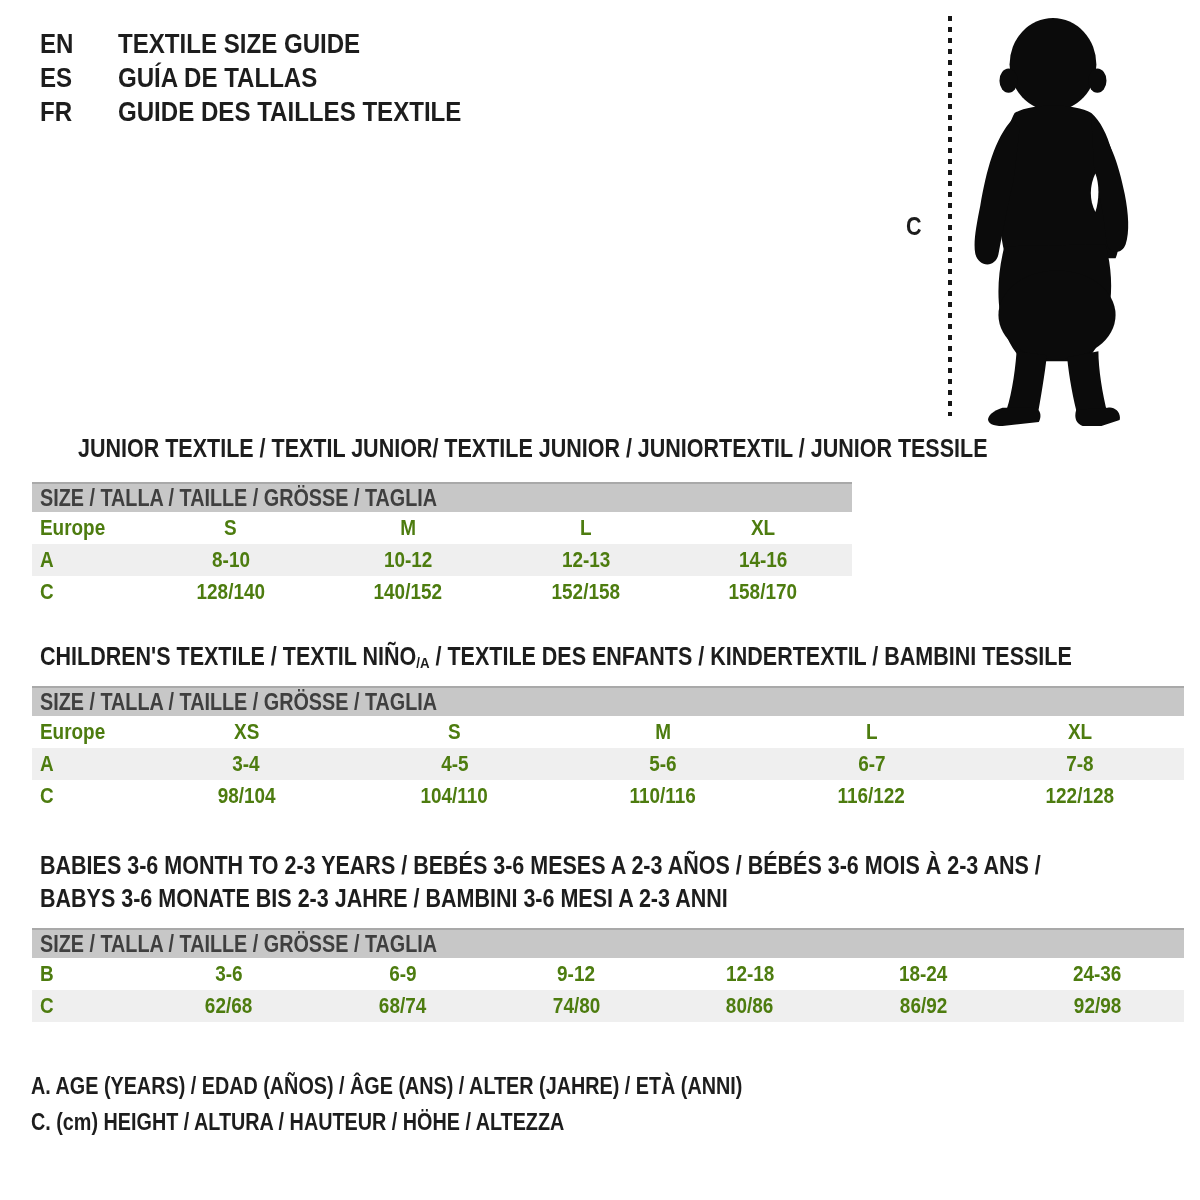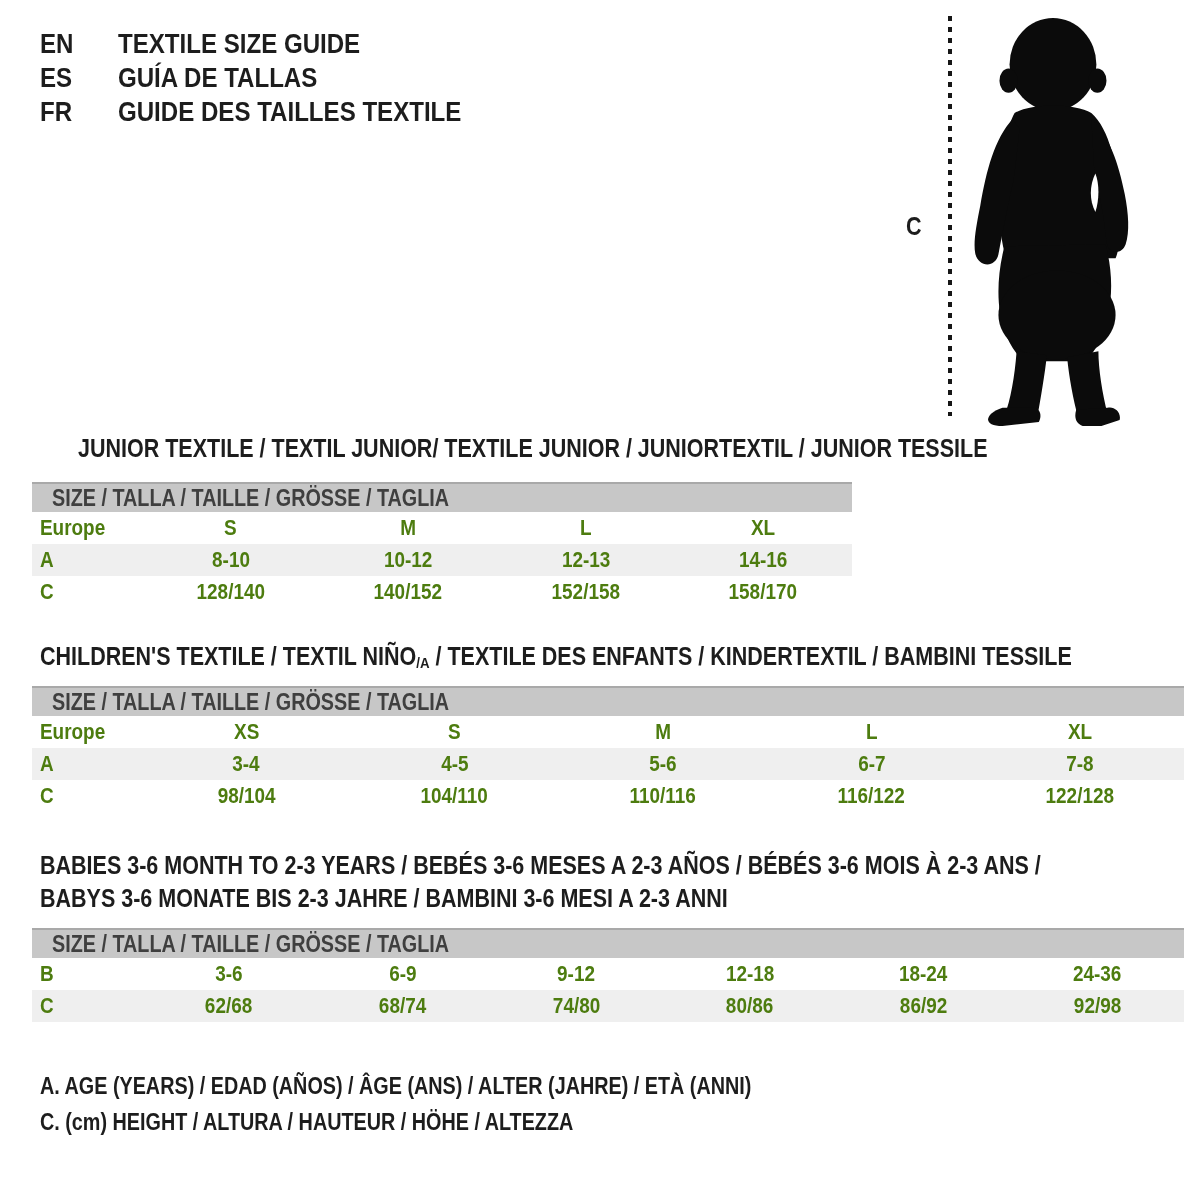--- a/index.html
+++ b/index.html
@@ -33,29 +33,29 @@
 
   
   .section-title { position:absolute; left:40px; font-size:25px; line-height:33px; }
   .subscript { font-size:0.62em; vertical-align:-0.22em; }
 
   
   .size-table { position:absolute; left:32px; }
   .size-bar {
     height:30px; line-height:28px;
     background:#c7c7c7; border-top:2px solid #a9a9a9;
-    color:#3f3f3f; font-size:23px; padding-left:20px;
+    color:#3f3f3f; font-size:23px; padding-left:8px;
   }
   .t-row { display:flex; height:32px; align-items:center; font-size:22px; color:#4d7c0f; }
   .t-row.shaded { background:#efefef; }
   .t-label { flex:0 0 110px; padding-left:8px; }
   .t-cell { flex:1; display:flex; justify-content:center; align-items:center; }
 
   
-  .legend-block { position:absolute; left:40px; top:1068px; }
+  .legend-block { position:absolute; left:31px; top:1068px; }
   .legend-line { height:36px; line-height:36px; font-size:23px; }
 </style>
 </head>
 <body>
 
 <div class="lang-block">
   <div class="lang-row">
     <span class="lang-code"><span class="cx">EN</span></span>
     <span class="cx">TEXTILE SIZE GUIDE</span>
   </div>

